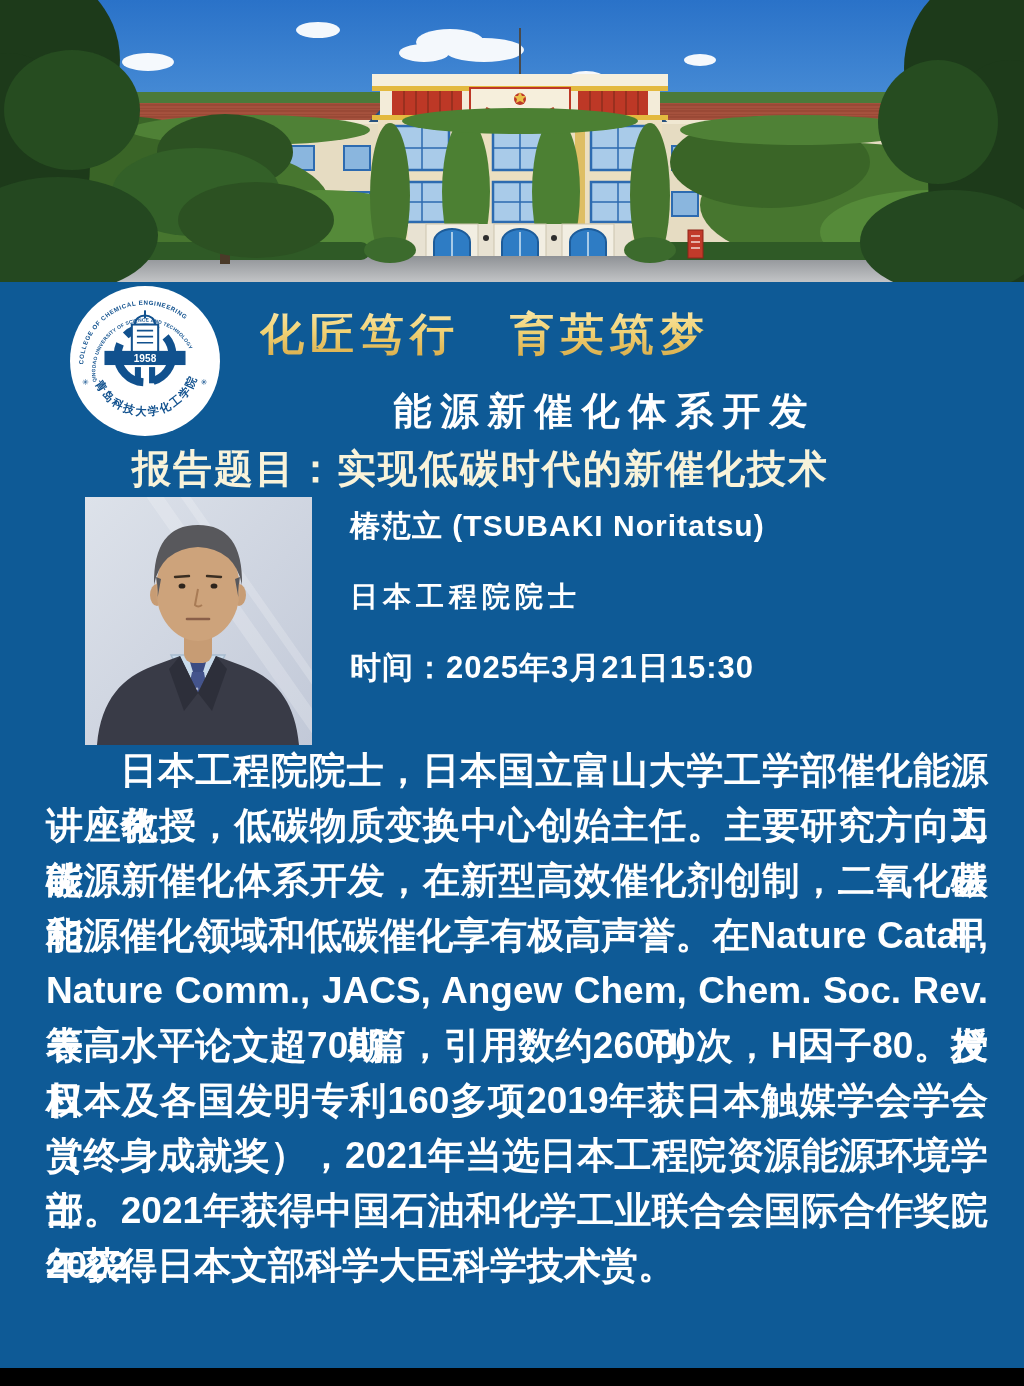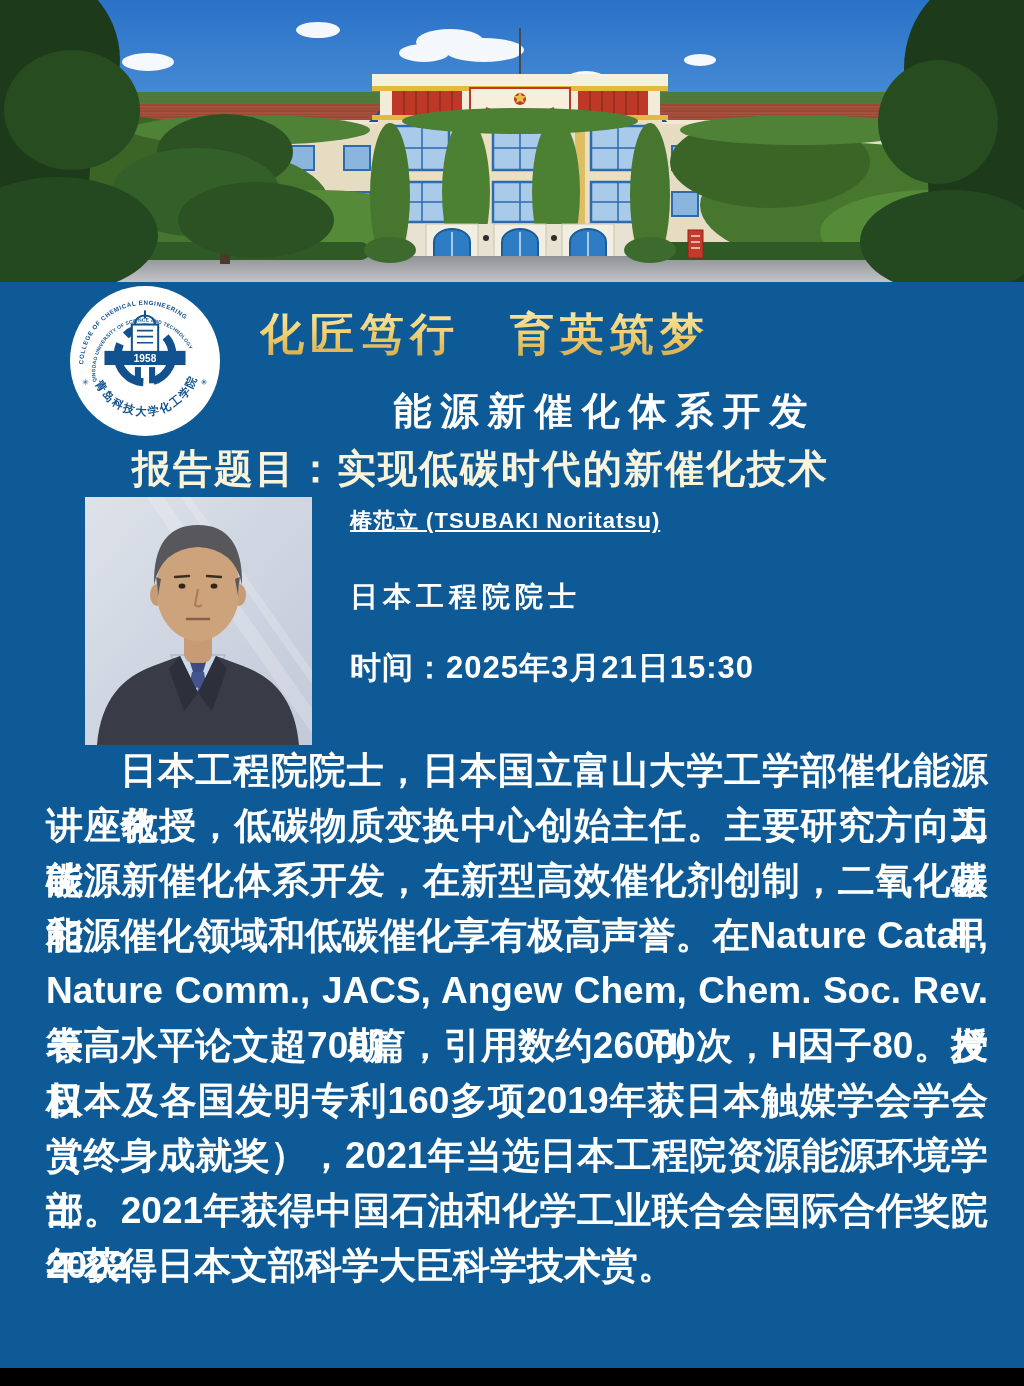--- a/index.html
+++ b/index.html
@@ -30,22 +30,22 @@
   .report-title{
     position:absolute;left:112px;top:446px;width:880px;height:46px;
     font-size:39px;font-weight:800;letter-spacing:2px;color:#f8f3da;
     white-space:nowrap;line-height:46px;margin-left:20px;
   }
   
   .portrait{position:absolute;left:85px;top:497px;width:227px;height:248px;}
   .portrait svg{display:block;width:100%;height:100%;}
   
   .speaker-name{
-    position:absolute;left:350px;top:506px;font-size:22px;color:#ffffff;
-    font-weight:600;letter-spacing:1px;white-space:nowrap;text-decoration:underline;
+    position:absolute;left:350px;top:506px;font-size:30px;color:#ffffff;
+    font-weight:600;letter-spacing:1px;white-space:nowrap;
   }
   .speaker-affiliation{
     position:absolute;left:350px;top:578px;font-size:28px;color:#ffffff;
     font-weight:700;letter-spacing:5px;white-space:nowrap;
   }
   .speaker-time{
     position:absolute;left:350px;top:632px;font-size:31px;color:#ffffff;
     font-weight:600;letter-spacing:1px;white-space:nowrap;margin-top:15px;
   }
   .speaker-venue{

